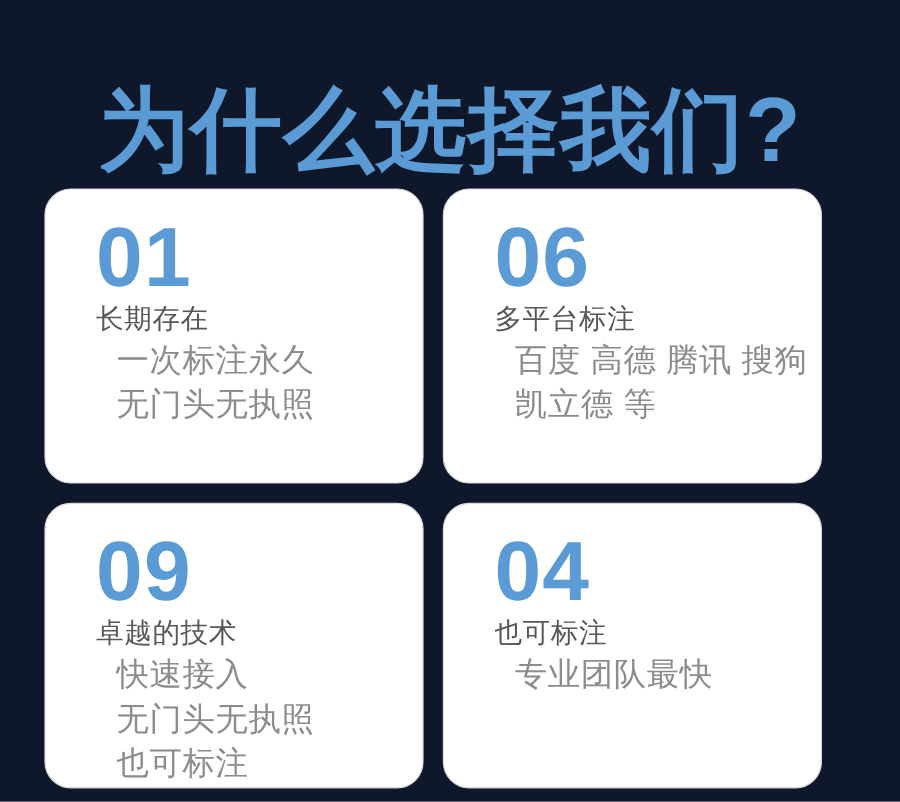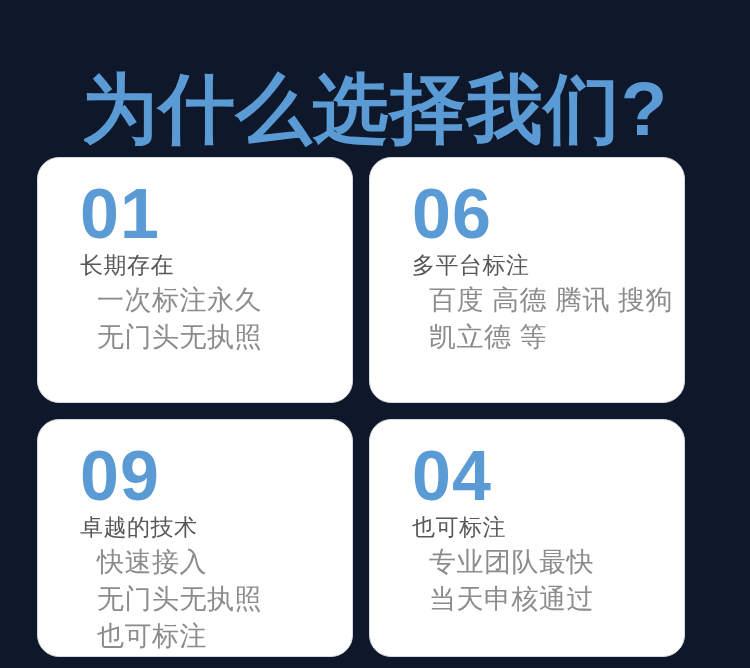--- a/index.html
+++ b/index.html
@@ -132,18 +132,17 @@
         <li class="card-line">无门头无执照</li>
         <li class="card-line">也可标注</li>
       </ul>
     </div>
 
     <div class="card">
       <div class="card-number">04</div>
       <div class="card-heading">也可标注</div>
       <ul class="card-lines">
         <li class="card-line">专业团队最快</li>
-        <li class="card-line">当天申核通过</li>
       </ul>
     </div>
 
   </div>
 </div>
 
 </body></html>

